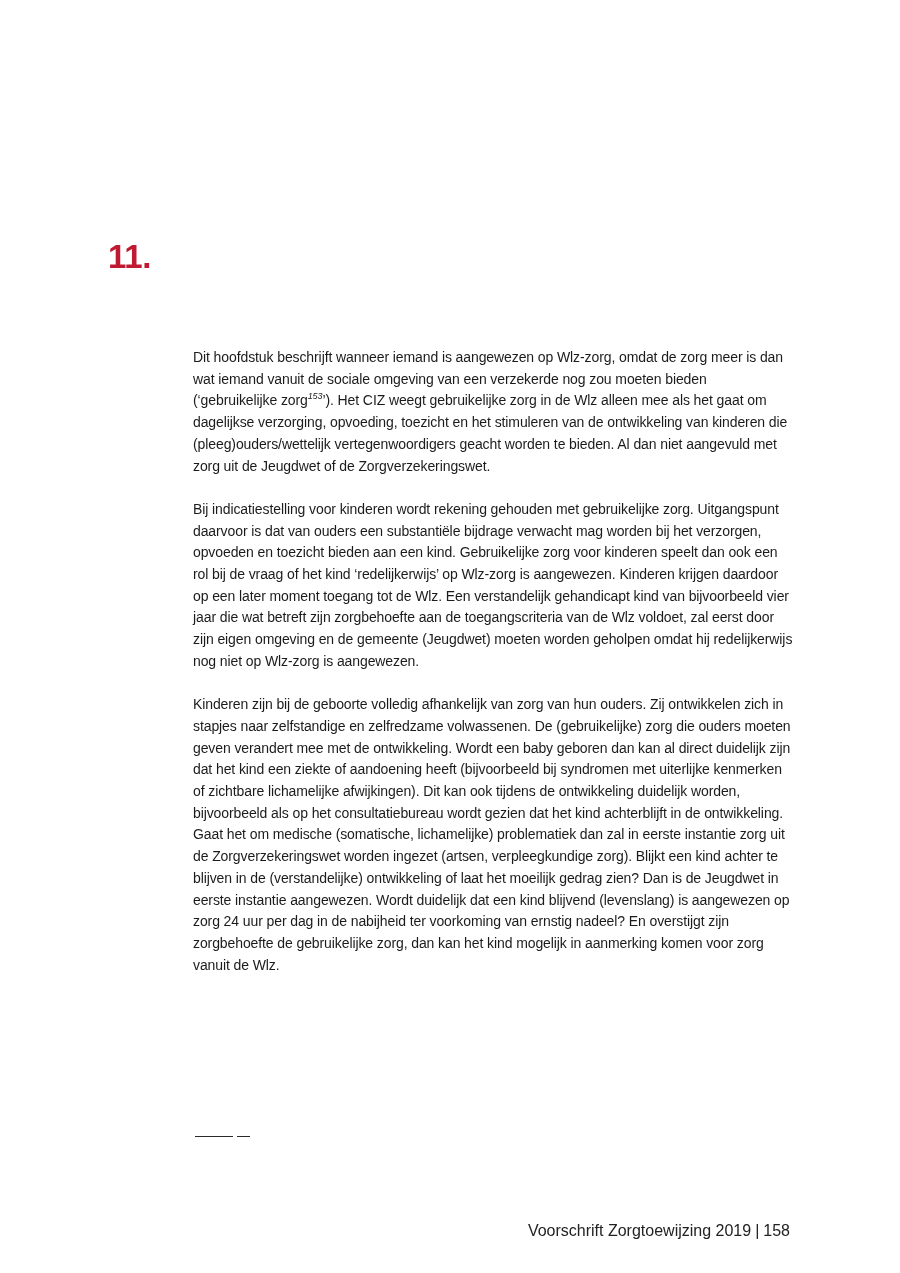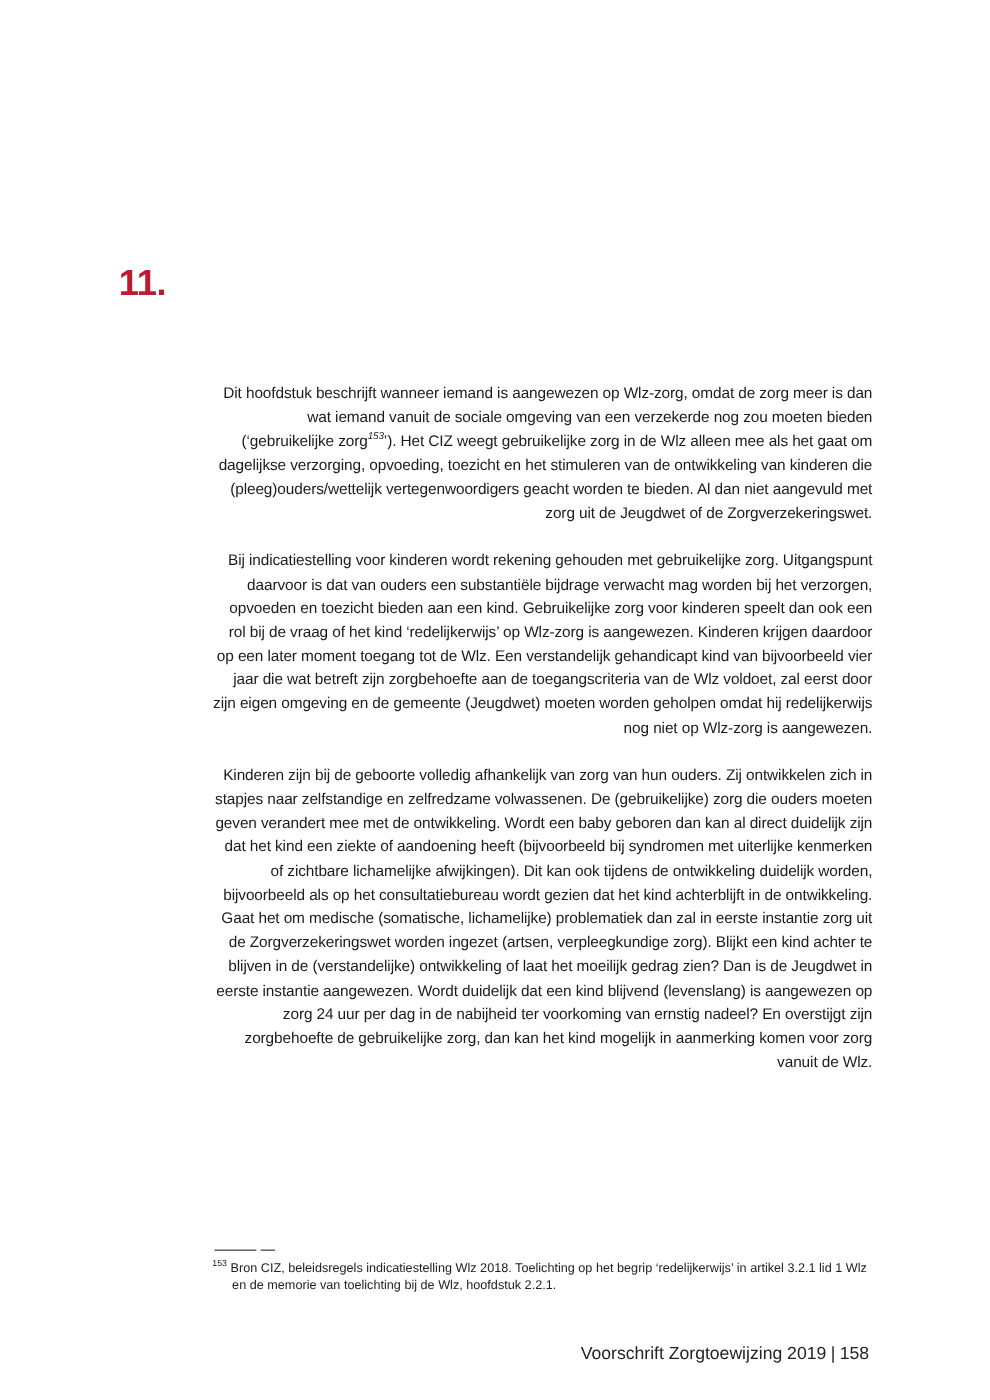--- a/index.html
+++ b/index.html
@@ -33,21 +33,21 @@
     flex: 0 0 82px;
   }
   .body-text {
     position: absolute;
     top: 347px;
     left: 193px;
     width: 600px;
     font-size: 14px;
     line-height: 21.7px;
     letter-spacing: -0.1px;
-    text-align: right;
+    text-align: left;
   }
   .body-text p {
     margin: 0 0 21.7px 0;
   }
   sup.fn-ref {
     font-style: italic;
     font-size: 9px;
     line-height: 0;
   }
   .footnote-area {
@@ -111,20 +111,19 @@
     <p><span>Dit hoofdstuk beschrijft wanneer iemand is aangewezen op Wlz-zorg, omdat de zorg meer is dan wat iemand vanuit de sociale omgeving van een verzekerde nog zou moeten bieden (‘gebruikelijke zorg</span><sup class="fn-ref">153</sup><span>’). Het CIZ weegt gebruikelijke zorg in de Wlz alleen mee als het gaat om dagelijkse verzorging, opvoeding, toezicht en het stimuleren van de ontwikkeling van kinderen die (pleeg)ouders/wettelijk vertegenwoordigers geacht worden te bieden. Al dan niet aangevuld met zorg uit de Jeugdwet of de Zorgverzekeringswet.</span></p>
     <p>Bij indicatiestelling voor kinderen wordt rekening gehouden met gebruikelijke zorg. Uitgangspunt daarvoor is dat van ouders een substantiële bijdrage verwacht mag worden bij het verzorgen, opvoeden en toezicht bieden aan een kind.  Gebruikelijke zorg voor kinderen speelt dan ook een rol bij de vraag of het kind  ‘redelijkerwijs’ op Wlz-zorg is aangewezen. Kinderen krijgen daardoor op een later moment toegang tot de Wlz. Een verstandelijk gehandicapt kind van bijvoorbeeld vier jaar die wat betreft zijn zorgbehoefte aan de toegangscriteria van de Wlz voldoet, zal eerst door zijn eigen omgeving en de gemeente (Jeugdwet) moeten worden geholpen omdat hij redelijkerwijs nog niet op Wlz-zorg is aangewezen.</p>
     <p>Kinderen zijn bij de geboorte volledig afhankelijk van zorg van hun ouders. Zij ontwikkelen zich in stapjes naar zelfstandige en zelfredzame volwassenen. De (gebruikelijke) zorg die ouders moeten geven verandert mee met de ontwikkeling. Wordt een baby geboren dan kan al direct duidelijk zijn dat het kind een ziekte of aandoening heeft (bijvoorbeeld bij syndromen met uiterlijke kenmerken of zichtbare lichamelijke afwijkingen). Dit kan ook tijdens de ontwikkeling duidelijk worden, bijvoorbeeld als op het consultatiebureau wordt gezien dat het kind achterblijft in de ontwikkeling. Gaat het om medische (somatische, lichamelijke) problematiek dan zal in eerste instantie zorg uit de Zorgverzekeringswet worden ingezet (artsen, verpleegkundige zorg). Blijkt een kind achter te blijven in de (verstandelijke) ontwikkeling of laat het moeilijk gedrag zien? Dan is de Jeugdwet in eerste instantie aangewezen. Wordt duidelijk dat een kind blijvend (levenslang) is aangewezen op zorg 24 uur per dag in de nabijheid ter voorkoming van ernstig nadeel? En overstijgt zijn zorgbehoefte de gebruikelijke zorg, dan kan het kind mogelijk in aanmerking komen voor zorg vanuit de Wlz.</p>
   </div>
 
   <div class="footnote-area">
     <div class="fn-sep">
       <span class="seg1"></span>
       <span class="seg2"></span>
     </div>
-    <div class="fn-text"><sup>153</sup> <span>Bron CIZ, beleidsregels indicatiestelling Wlz 2018. Toelichting op het begrip ‘redelijkerwijs’ in artikel 3.2.1 lid 1 Wlz en de memorie van toelichting bij de Wlz, hoofdstuk 2.2.1.</span></div>
   </div>
 
   <div class="footer">
     <span>Voorschrift Zorgtoewijzing 2019</span><span class="f-sep">|</span><span>158</span>
   </div>
 
 </div>
 
 </body></html>

